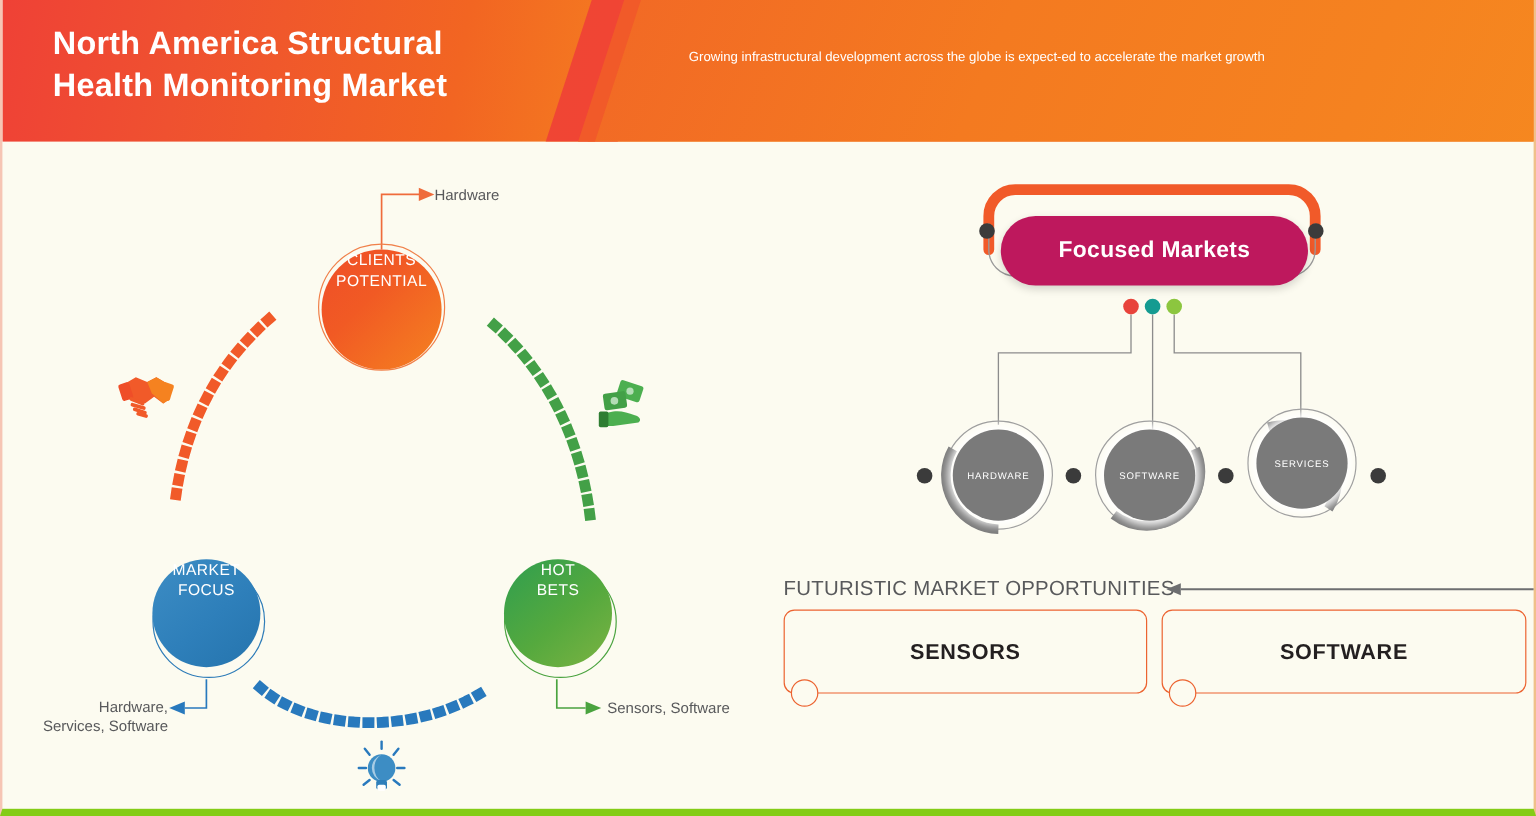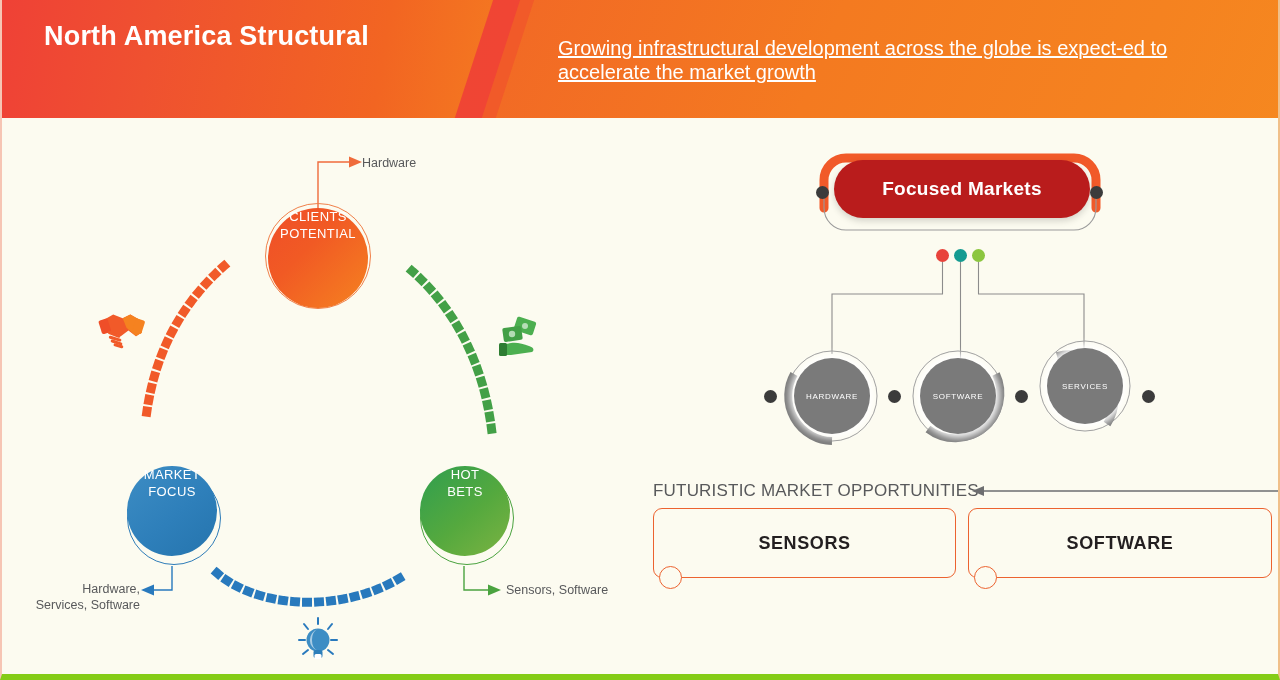--- a/index.html
+++ b/index.html
@@ -57,27 +57,26 @@
     width: 430px;
     color: #ffffff;
     font-size: 27px;
     font-weight: bold;
     line-height: 35px;
     letter-spacing: 0.2px;
     z-index: 5;
   }
   .header-sub {
     position: absolute;
-    left: 556px; top: 36px;
+    left: 572px; top: 36px;
     width: 660px;
     color: #ffffff;
-    font-size: 20px;
+    font-size: 11px;
     line-height: 24px;
     z-index: 5;
-    text-decoration: underline;
   }
 
   
   .bubble {
     position: absolute;
     border-radius: 50%;
     display: flex;
     flex-direction: column;
     align-items: center;
     justify-content: flex-start;
@@ -136,23 +135,23 @@
   }
 
   
   .fm-outer-arc {
     position: absolute;
     left: 810px; top: 146px;
     width: 296px; height: 96px;
   }
   .fm-pill {
     position: absolute;
-    left: 832px; top: 160px;
+    left: 832px; top: 180px;
     width: 256px; height: 58px;
-    background: #b91c1c;
+    background: #be185d;
     border-radius: 29px;
     display: flex;
     align-items: center;
     justify-content: center;
     color: #ffffff;
     font-size: 19px;
     font-weight: bold;
     letter-spacing: 0.3px;
     box-shadow: 0 3px 7px rgba(0,0,0,0.16);
   }
@@ -226,20 +225,21 @@
 <body>
 
 <div class="page">
 
   <div class="header">
     <div class="header-slash-a"></div>
     <div class="header-slash-b"></div>
     <div class="header-slash-c"></div>
     <div class="header-title">
       <div>North America  Structural</div>
+      <div>Health Monitoring Market</div>
     </div>
     <div class="header-sub">Growing infrastructural development across the globe is expect-ed to accelerate the market growth</div>
   </div>
 
   <svg width="640" height="560" style="position:absolute;left:0;top:118px;">
 
     <g>
       <path d="M 222,148 C 180,185 152,235 144,300" fill="none" stroke="#f15a29" stroke-width="9" stroke-dasharray="1 11" stroke-linecap="square"></path>
     </g>
 

